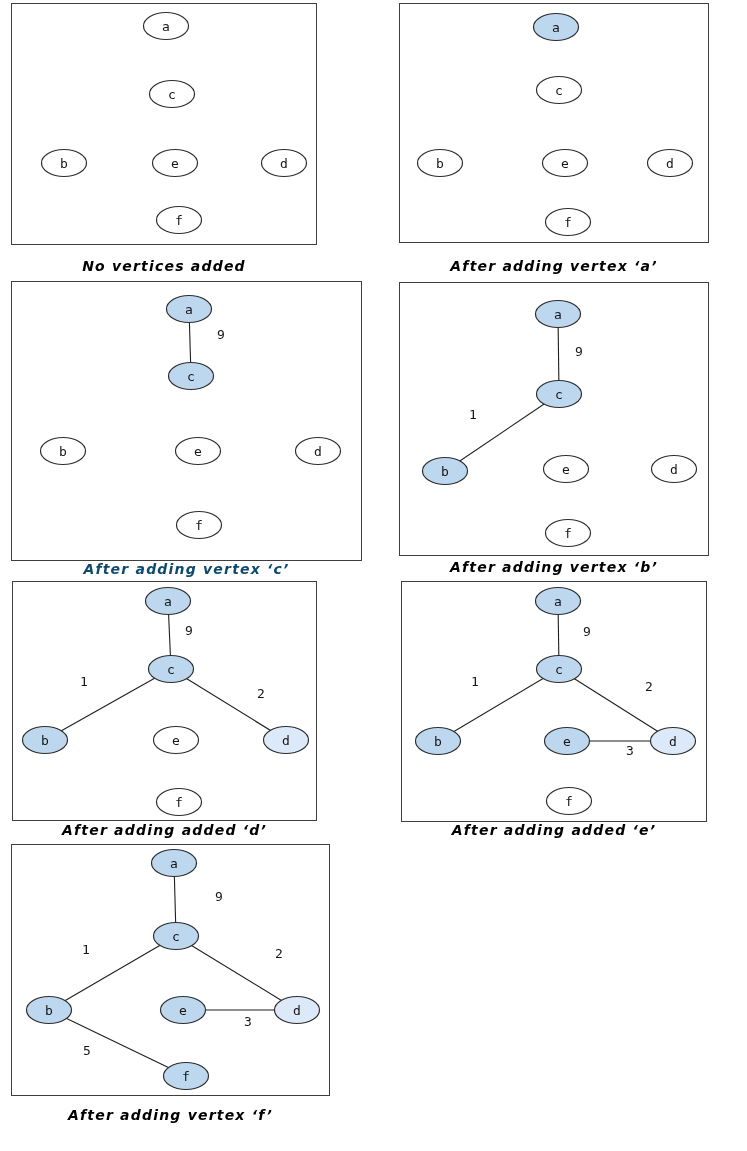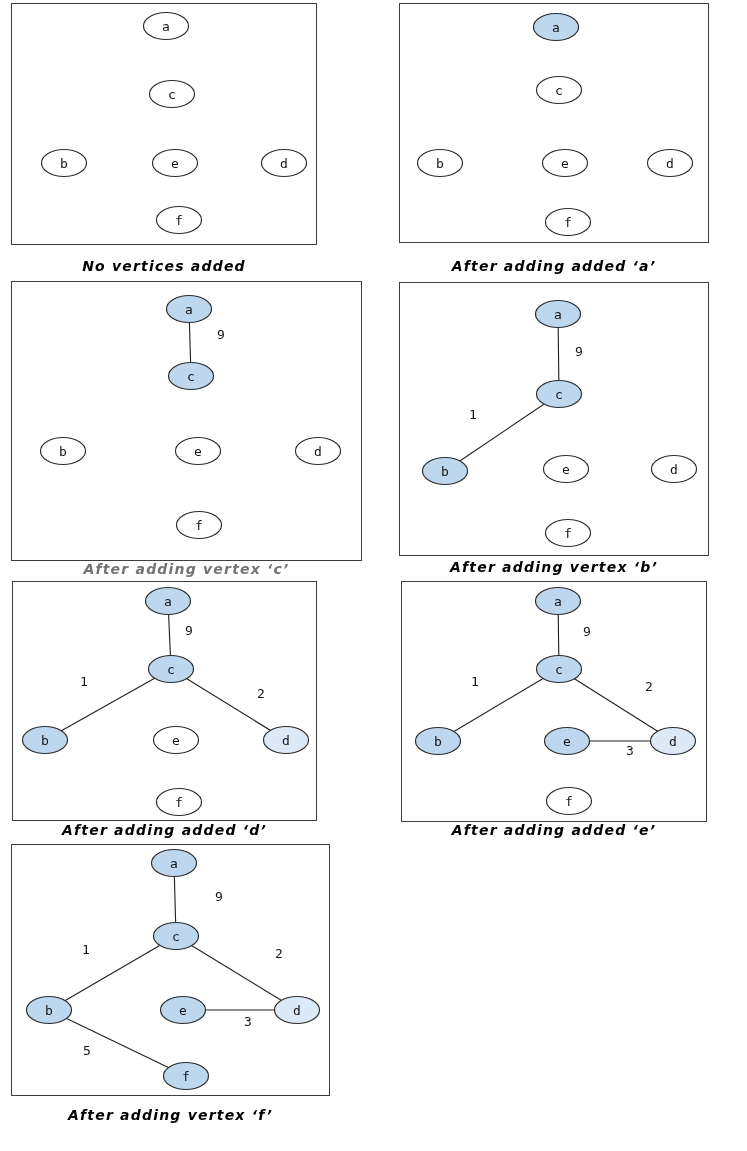--- a/index.html
+++ b/index.html
@@ -45,40 +45,40 @@
         <ellipse cx="40" cy="159" rx="22.5" ry="13.5" fill="#ffffff" stroke="#2d2d2d" stroke-width="1.2"></ellipse>
         <text x="40" y="163.5" text-anchor="middle" class="vlabel">b</text>
         <ellipse cx="165" cy="159" rx="22.5" ry="13.5" fill="#ffffff" stroke="#2d2d2d" stroke-width="1.2"></ellipse>
         <text x="165" y="163.5" text-anchor="middle" class="vlabel">e</text>
         <ellipse cx="270" cy="159" rx="22.5" ry="13.5" fill="#ffffff" stroke="#2d2d2d" stroke-width="1.2"></ellipse>
         <text x="270" y="163.5" text-anchor="middle" class="vlabel">d</text>
         <ellipse cx="168" cy="218" rx="22.5" ry="13.5" fill="#ffffff" stroke="#2d2d2d" stroke-width="1.2"></ellipse>
         <text x="168" y="222.5" text-anchor="middle" class="vlabel">f</text>
       </svg>
     </div>
-    <div class="caption" style="left: 399px; top: 258px; width: 310px; color: rgb(0, 0, 0);">After adding added ‘a’</div>
+    <div class="caption" style="left: 399px; top: 258px; width: 310px; color: rgb(0, 0, 0);">After adding vertex ‘a’</div>
     <div class="panel" style="left: 11px; top: 281px; width: 351px; height: 280px; border-color: rgb(62, 62, 62);">
       <svg width="349" height="278">
         <line x1="177" y1="27" x2="179" y2="94" stroke="#1f1f1f" stroke-width="1.1"></line>
         <text x="209" y="56.5" text-anchor="middle" class="wlabel">9</text>
         <ellipse cx="177" cy="27" rx="22.5" ry="13.5" fill="#bdd7ee" stroke="#2d2d2d" stroke-width="1.2"></ellipse>
         <text x="177" y="31.5" text-anchor="middle" class="vlabel">a</text>
         <ellipse cx="179" cy="94" rx="22.5" ry="13.5" fill="#bdd7ee" stroke="#2d2d2d" stroke-width="1.2"></ellipse>
         <text x="179" y="98.5" text-anchor="middle" class="vlabel">c</text>
         <ellipse cx="51" cy="169" rx="22.5" ry="13.5" fill="#ffffff" stroke="#2d2d2d" stroke-width="1.2"></ellipse>
         <text x="51" y="173.5" text-anchor="middle" class="vlabel">b</text>
         <ellipse cx="186" cy="169" rx="22.5" ry="13.5" fill="#ffffff" stroke="#2d2d2d" stroke-width="1.2"></ellipse>
         <text x="186" y="173.5" text-anchor="middle" class="vlabel">e</text>
         <ellipse cx="306" cy="169" rx="22.5" ry="13.5" fill="#ffffff" stroke="#2d2d2d" stroke-width="1.2"></ellipse>
         <text x="306" y="173.5" text-anchor="middle" class="vlabel">d</text>
         <ellipse cx="187" cy="243" rx="22.5" ry="13.5" fill="#ffffff" stroke="#2d2d2d" stroke-width="1.2"></ellipse>
         <text x="187" y="247.5" text-anchor="middle" class="vlabel">f</text>
       </svg>
     </div>
-    <div class="caption" style="left: 11px; top: 561px; width: 351px; color: #737373;">After adding vertex ‘c’</div>
+    <div class="caption" style="left: 11px; top: 561px; width: 351px; color: #0c4a6e;">After adding vertex ‘c’</div>
     <div class="panel" style="left: 399px; top: 282px; width: 310px; height: 274px; border-color: rgb(62, 62, 62);">
       <svg width="308" height="272">
         <line x1="158" y1="31" x2="159" y2="111" stroke="#1f1f1f" stroke-width="1.1"></line>
         <text x="179" y="72.5" text-anchor="middle" class="wlabel">9</text>
         <line x1="159" y1="111" x2="45" y2="188" stroke="#1f1f1f" stroke-width="1.1"></line>
         <text x="73" y="135.5" text-anchor="middle" class="wlabel">1</text>
         <ellipse cx="158" cy="31" rx="22.5" ry="13.5" fill="#bdd7ee" stroke="#2d2d2d" stroke-width="1.2"></ellipse>
         <text x="158" y="35.5" text-anchor="middle" class="vlabel">a</text>
         <ellipse cx="159" cy="111" rx="22.5" ry="13.5" fill="#bdd7ee" stroke="#2d2d2d" stroke-width="1.2"></ellipse>
         <text x="159" y="115.5" text-anchor="middle" class="vlabel">c</text>

